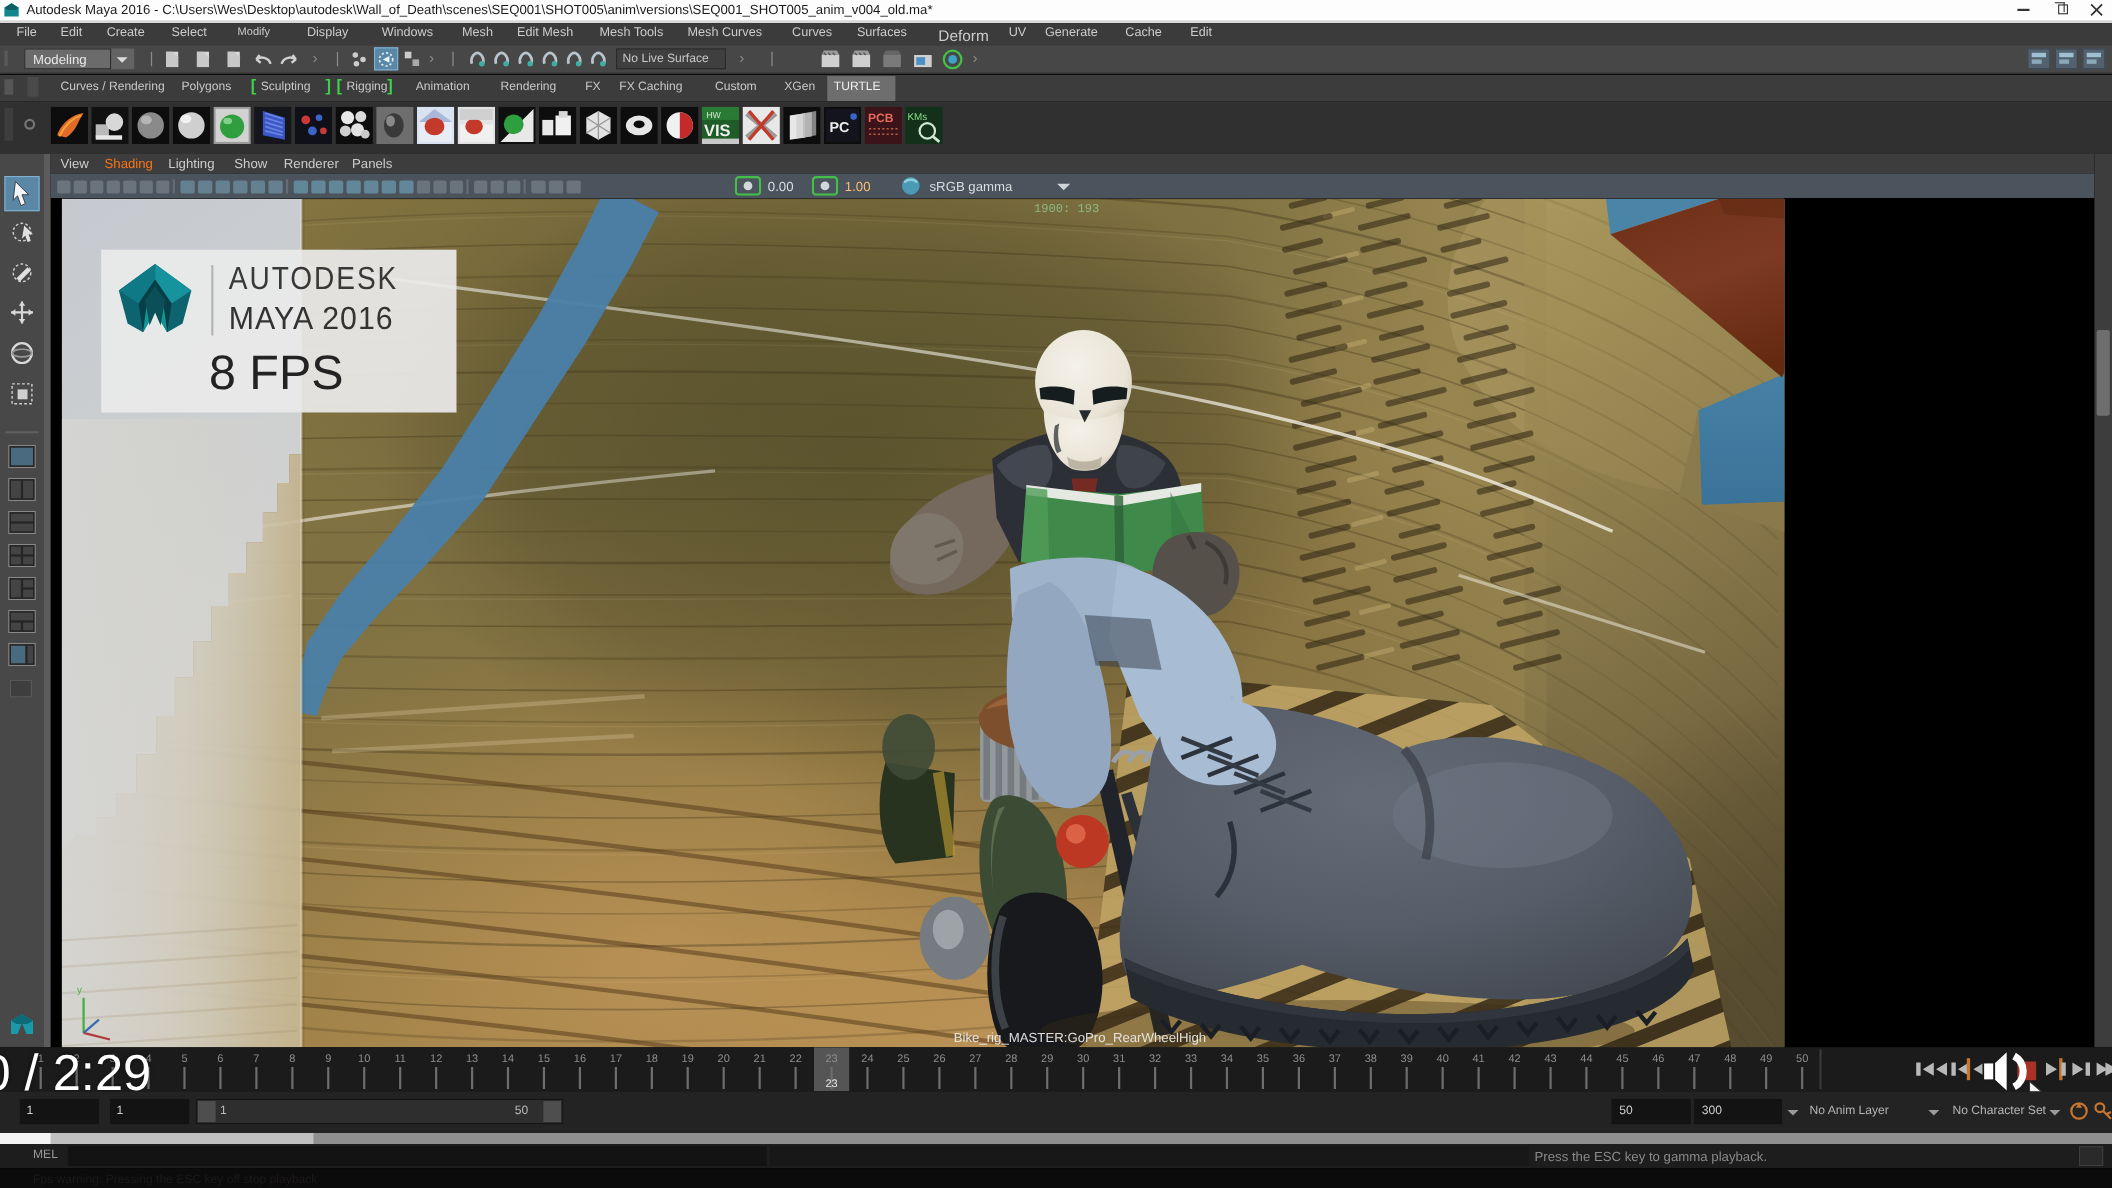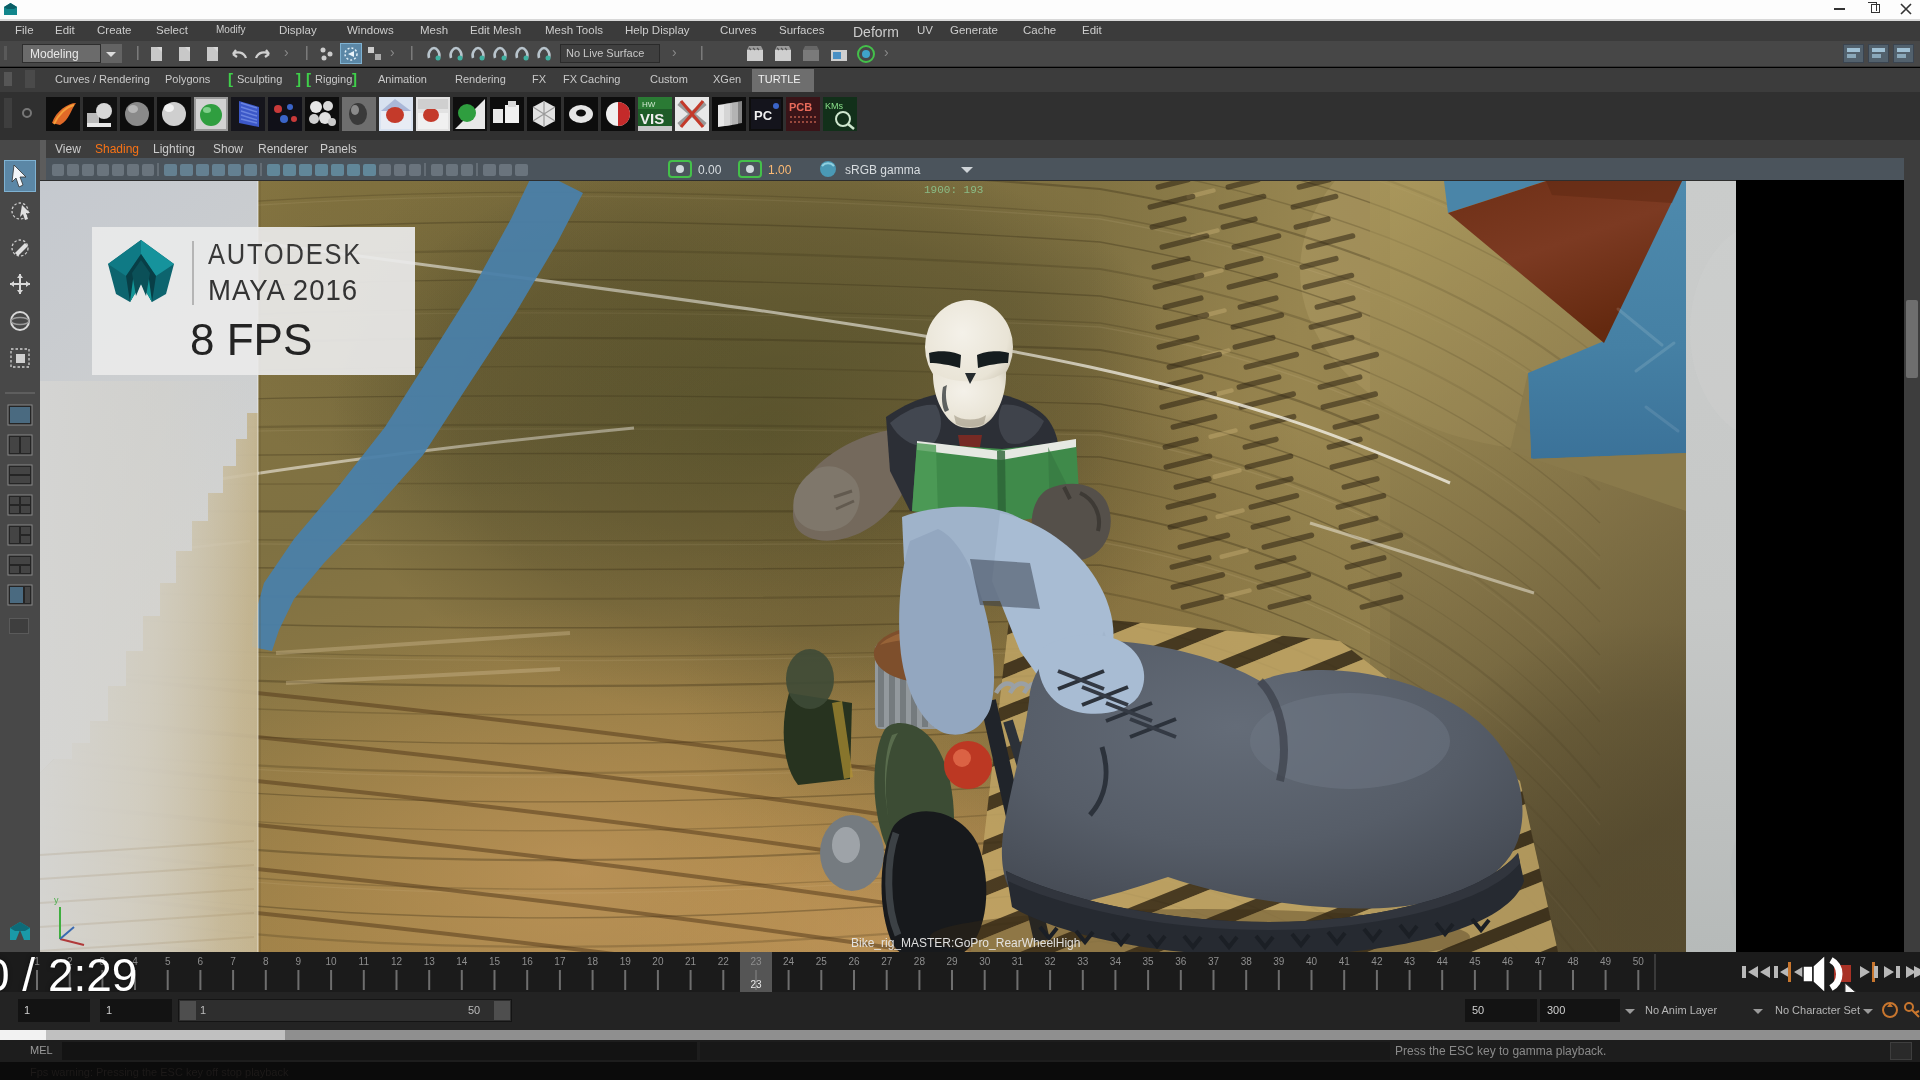--- a/index.html
+++ b/index.html
@@ -6,40 +6,41 @@
 body{font-family:"Liberation Sans", sans-serif;position:relative}
 .abs{position:absolute}
 .t{white-space:nowrap}
 </style></head><body>
 
 <div class="abs" style="left:0;top:0;width:1920px;height:19px;background:#fdfdfd">
 <svg class="abs" style="left:3px;top:2px" width="15" height="15">
       <path d="M1,5 L7.5,1 L14,5 L14,13 L1,13 Z" fill="#12868c"></path>
       <path d="M1,5 L7.5,1 L14,5 L11,7 L4,7 Z" fill="#0b5e66"></path>
     </svg>
+<div class="abs t" style="left:24px;top:2px;font-size:12px;color:#1a1a1a">Autodesk Maya 2016 - C:\Users\Wes\Desktop\autodesk\Wall_of_Death\scenes\SEQ001\SHOT005\anim\versions\SEQ001_SHOT005_anim_v004_old.ma*</div>
 <div class="abs" style="right:75px;top:8px;width:11px;height:2px;background:#333"></div>
 <div class="abs" style="right:40px;top:4px;width:9px;height:9px;border:1.5px solid #333"></div>
 <div class="abs" style="right:43px;top:2px;width:9px;height:9px;border-top:1.5px solid #333;border-right:1.5px solid #333"></div>
 <svg class="abs" style="right:8px;top:3px" width="12" height="12">
       <path d="M1,1 L11,11 M11,1 L1,11" stroke="#333" stroke-width="1.6"></path>
     </svg>
 </div>
 <div class="abs" style="left:0;top:19px;width:1920px;height:2px;background:#d8d8d8"></div>
 <div class="abs" style="left:0;top:21px;width:1920px;height:20px;background:#3b3b3b"></div>
 <div class="abs t" style="left:15px;top:24px;font-size:11.5px;color:#cccccc">File</div>
 <div class="abs t" style="left:55px;top:24px;font-size:11.5px;color:#cccccc">Edit</div>
 <div class="abs t" style="left:97px;top:24px;font-size:11.5px;color:#cccccc">Create</div>
 <div class="abs t" style="left:156px;top:24px;font-size:11.5px;color:#cccccc">Select</div>
 <div class="abs t" style="left:216px;top:24px;font-size:10px;color:#cccccc">Modify</div>
 <div class="abs t" style="left:279px;top:24px;font-size:11.5px;color:#cccccc">Display</div>
 <div class="abs t" style="left:347px;top:24px;font-size:11.5px;color:#cccccc">Windows</div>
 <div class="abs t" style="left:420px;top:24px;font-size:11.5px;color:#cccccc">Mesh</div>
 <div class="abs t" style="left:470px;top:24px;font-size:11.5px;color:#cccccc">Edit Mesh</div>
 <div class="abs t" style="left:545px;top:24px;font-size:11.5px;color:#cccccc">Mesh Tools</div>
-<div class="abs t" style="left:625px;top:24px;font-size:11.5px;color:#cccccc">Help Display</div>
+<div class="abs t" style="left:625px;top:24px;font-size:11.5px;color:#cccccc">Mesh Curves</div>
 <div class="abs t" style="left:720px;top:24px;font-size:11.5px;color:#cccccc">Curves</div>
 <div class="abs t" style="left:779px;top:24px;font-size:11.5px;color:#cccccc">Surfaces</div>
 <div class="abs t" style="left:853px;top:24px;font-size:14px;color:#cccccc">Deform</div>
 <div class="abs t" style="left:917px;top:24px;font-size:11.5px;color:#cccccc">UV</div>
 <div class="abs t" style="left:950px;top:24px;font-size:11.5px;color:#cccccc">Generate</div>
 <div class="abs t" style="left:1023px;top:24px;font-size:11.5px;color:#cccccc">Cache</div>
 <div class="abs t" style="left:1082px;top:24px;font-size:11.5px;color:#cccccc">Edit</div>
 <div class="abs" style="left:0;top:41px;width:1920px;height:26px;background:#474747;border-bottom:1px solid #333"></div>
 <div class="abs" style="left:4px;top:46px;width:3px;height:14px;background:#5a5a5a"></div>
 <div class="abs" style="left:22px;top:44px;width:100px;height:19px;background:#6b6b6b;border:1px solid #2e2e2e"></div>
@@ -422,21 +423,21 @@
 <div class="abs" style="left:700px;top:160px;width:36px;height:18px;background:#20262b;z-index:-1"></div>
 <circle class="abs"></circle>
 <svg class="abs" style="left:818px;top:160px" width="20" height="18">
     <circle cx="10" cy="9" r="8" fill="#4a99b5"></circle>
     <path d="M4,6 A8,8 0 0 1 16,6" stroke="#8fd0e0" stroke-width="2" fill="none"></path>
   </svg>
 <div class="abs t" style="left:845px;top:163px;font-size:12px;color:#d8dde0">sRGB gamma</div>
 <svg class="abs" style="left:960px;top:166px" width="14" height="8">
     <path d="M1,1 L13,1 L7,7 Z" fill="#cfd4d8"></path>
   </svg>
-<div class="abs" style="left:40px;top:180px;width:1696px;height:772px;overflow:hidden;border-top:1px solid #2e2e2e;filter:blur(0.5px)">
+<div class="abs" style="left:56px;top:180px;width:1566px;height:772px;overflow:hidden;border-top:1px solid #2e2e2e;filter:blur(0.5px)">
 <svg width="1858" height="772" viewBox="0 0 1858 772" style="position:absolute;left:0;top:0;display:block">
 <defs>
 <linearGradient id="skyg" x1="0" y1="0" x2="0.25" y2="1">
           <stop offset="0" stop-color="#c5c9cf"></stop>
           <stop offset="0.5" stop-color="#cdcfd0"></stop>
           <stop offset="1" stop-color="#d5d5d3"></stop>
         </linearGradient>
 <linearGradient id="washg" x1="0" y1="0" x2="1" y2="0.25">
           <stop offset="0" stop-color="#d6d4cd"></stop>
           <stop offset="0.6" stop-color="#d2cbb8"></stop>

